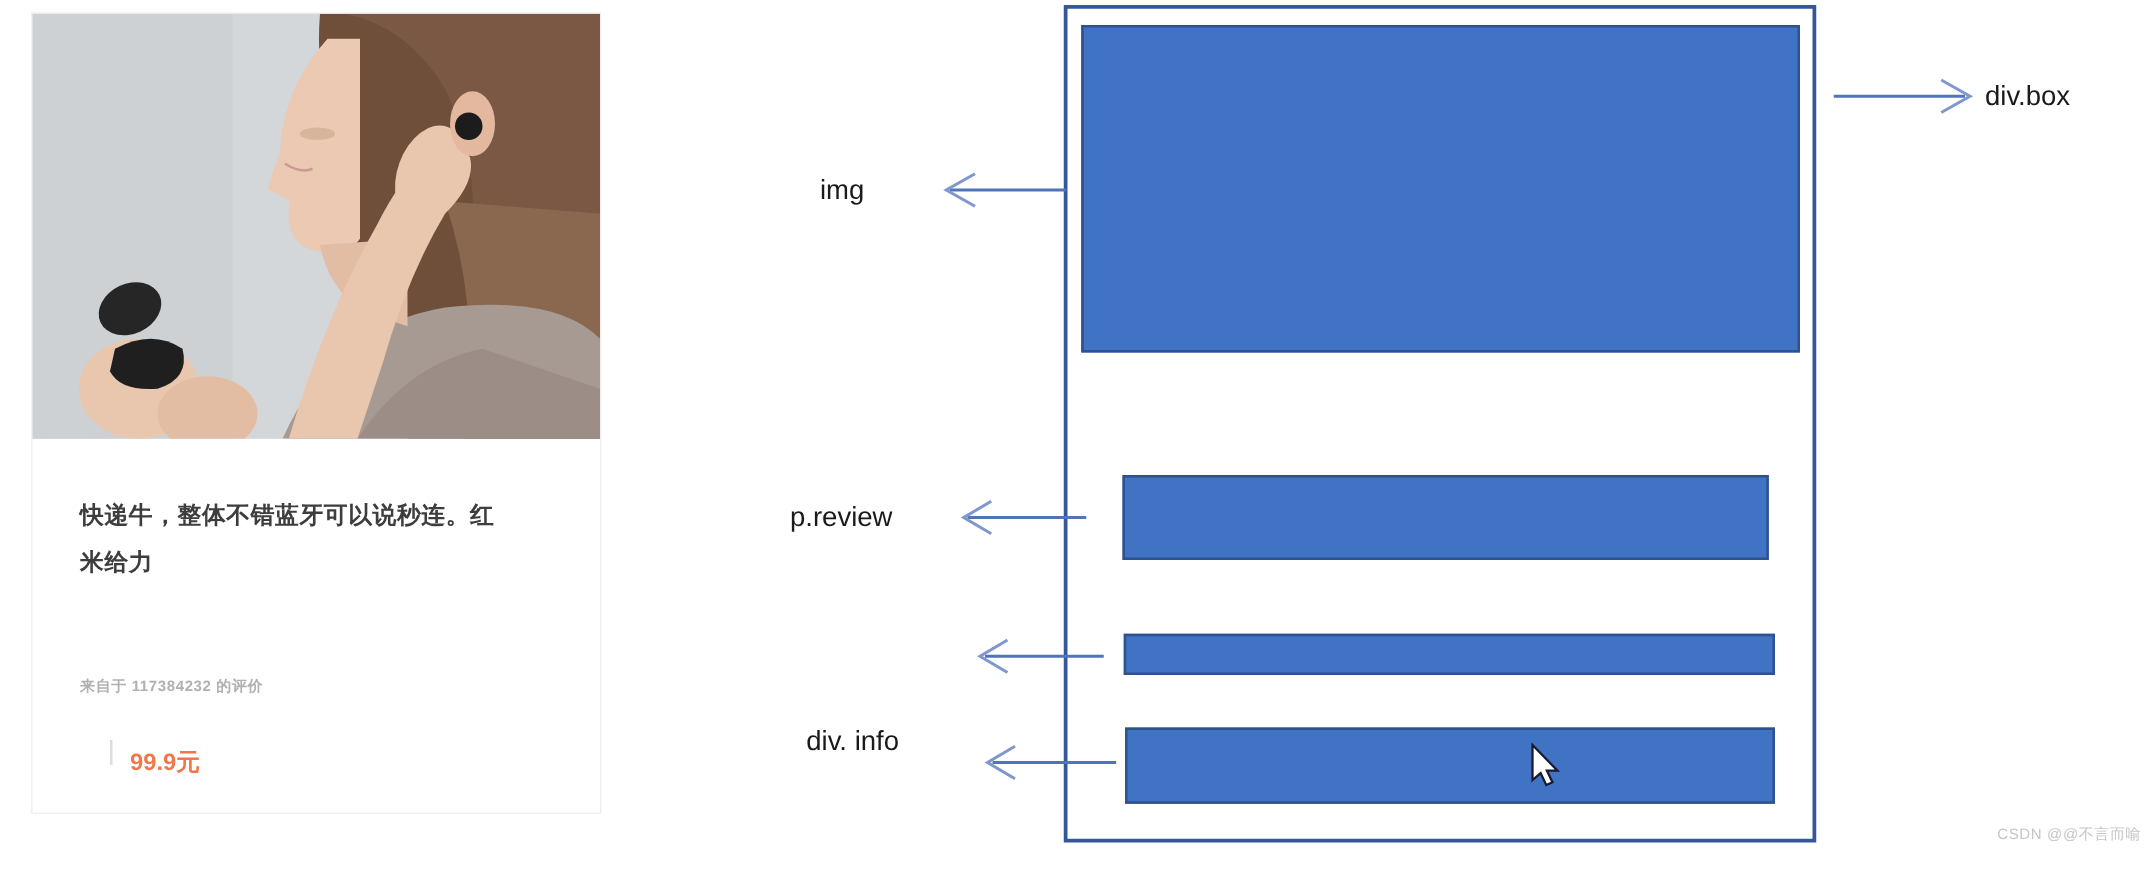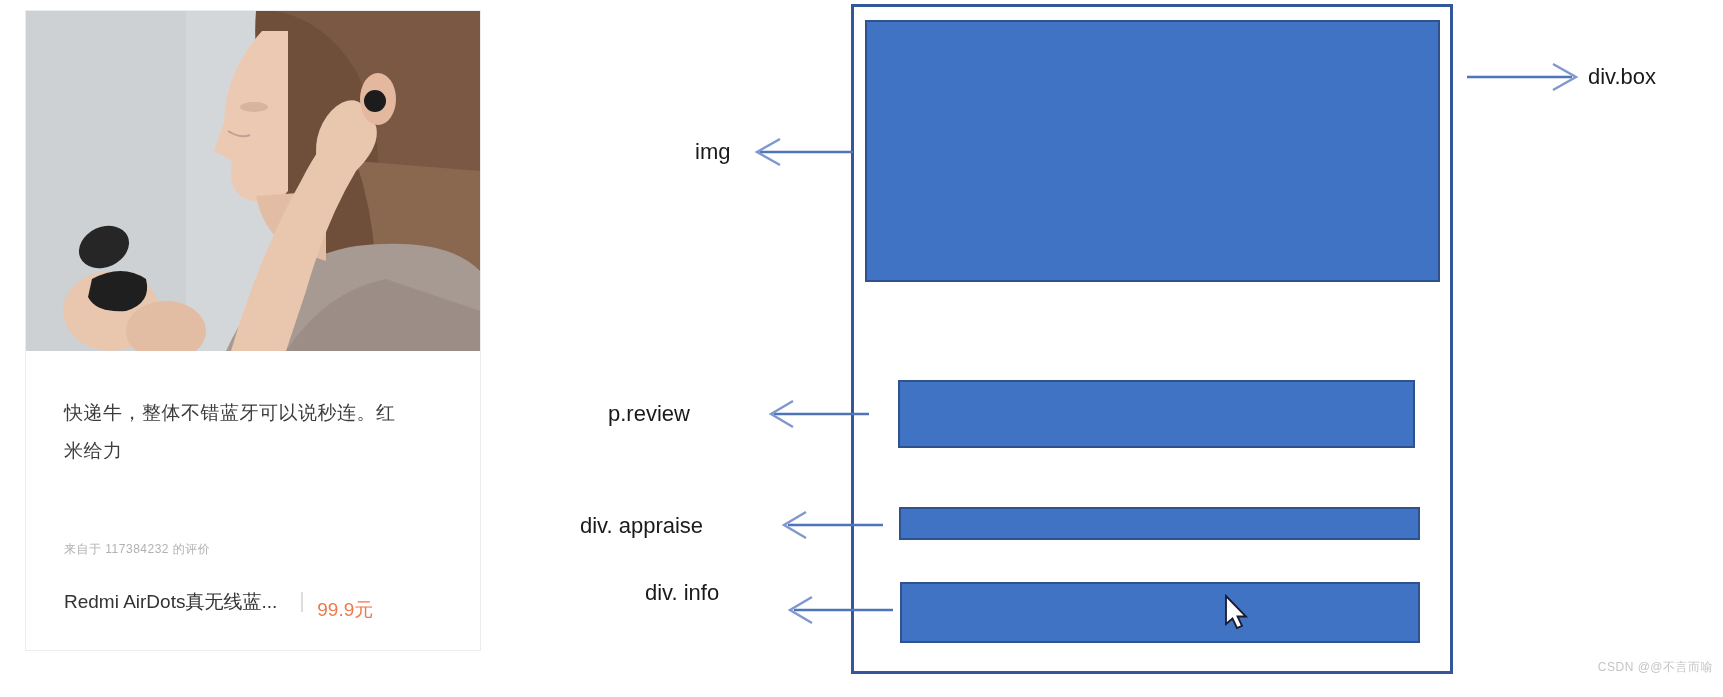--- a/index.html
+++ b/index.html
@@ -1,41 +1,41 @@
 <!DOCTYPE html>
 <html><head>
 <meta charset="utf-8">
 <style>
   html,body{margin:0;padding:0;background:#ffffff;font-family:"Liberation Sans",sans-serif;}
   .canvas{position:relative;width:1723px;height:697px;background:#ffffff;overflow:hidden;}
 
   
   .card{position:absolute;left:25px;top:10px;width:456px;height:641px;background:#fff;
-        border:1px solid #ececec;box-sizing:border-box;}
+        border:1px solid #ececec;box-sizing:border-box;font-weight:bold;}
   .card .photo{position:absolute;left:0;top:0;width:454px;height:340px;overflow:hidden;background:#d4d7d9;}
   .card .review{position:absolute;left:38px;top:383px;width:348px;margin:0;
                 font-size:19px;line-height:38px;color:#3d3d3d;letter-spacing:.5px;}
   .card .meta{position:absolute;left:38px;top:530px;font-size:12px;color:#b1b1b1;letter-spacing:.5px;}
   .card .info-row{position:absolute;left:38px;top:570px;width:400px;display:flex;align-items:center;}
   .card .pname{font-size:19px;color:#333;white-space:nowrap;}
   .card .vdiv{width:2px;height:20px;background:#ddd;margin:0 14px 0 24px;}
   .card .price{font-size:19px;color:#f0774a;white-space:nowrap;margin-top:16px;}
 
   
   .outer-box{position:absolute;left:851px;top:4px;width:602px;height:670px;
              border:3px solid #34569b;box-sizing:border-box;background:#fff;}
   .blue-box{position:absolute;background:#4173c4;border:2px solid #2f528f;box-sizing:border-box;}
   .img-box{left:11px;top:13px;width:575px;height:262px;}
   .review-box{left:44px;top:373px;width:517px;height:68px;}
   .appraise-box{left:45px;top:500px;width:521px;height:33px;}
   .info-box{left:46px;top:575px;width:520px;height:61px;}
 
   .dlabel{position:absolute;font-size:22px;color:#1a1a1a;line-height:40px;white-space:nowrap;}
-  .lab-img{left:695px;top:132px;}
-  .lab-review{left:608px;top:394px;}
+  .lab-img{left:656px;top:132px;}
+  .lab-review{left:632px;top:394px;}
   .lab-appraise{left:580px;top:506px;}
   .lab-info{left:645px;top:573px;}
   .lab-box{left:1588px;top:57px;}
 
   .overlay{position:absolute;left:0;top:0;width:1723px;height:697px;pointer-events:none;}
 
   .watermark{position:absolute;right:10px;top:659px;font-size:12px;color:#c7c4c4;letter-spacing:.5px;}
 </style>
 </head>
 <body>
@@ -69,36 +69,34 @@
 
         <ellipse cx="85" cy="300" rx="48" ry="40" fill="#e9c6ae"></ellipse>
         <ellipse cx="140" cy="320" rx="40" ry="30" fill="#e3bca4"></ellipse>
         <ellipse cx="78" cy="236" rx="26" ry="20" fill="#262626" transform="rotate(-25 78 236)"></ellipse>
         <path d="M66 268 Q96 252 120 268 Q126 292 100 300 Q70 302 62 286 Z" fill="#1f1f1f"></path>
       </svg>
     </div>
     <p class="review">快递牛，整体不错蓝牙可以说秒连。红米给力</p>
     <div class="meta">来自于 117384232 的评价</div>
     <div class="info-row">
-      <span class="pname">Redmi AirDots真无线蓝...</span>
       <span class="vdiv"></span>
       <span class="price">99.9元</span>
     </div>
   </div>
 
   <div class="outer-box">
     <div class="blue-box img-box"></div>
     <div class="blue-box review-box"></div>
     <div class="blue-box appraise-box"></div>
     <div class="blue-box info-box"></div>
   </div>
 
   <div class="dlabel lab-img">img</div>
   <div class="dlabel lab-review">p.review</div>
-  <div class="dlabel lab-appraise">div. appraise</div>
   <div class="dlabel lab-info">div. info</div>
   <div class="dlabel lab-box">div.box</div>
 
   <svg class="overlay" viewBox="0 0 1723 697">
     <g stroke="#4f74b8" stroke-width="2.4" fill="none">
 
       <line x1="853" y1="152" x2="760" y2="152"></line>
       <polyline points="780,139 757,152 780,165" stroke="#7e97ce"></polyline>
 
       <line x1="869" y1="414" x2="774" y2="414"></line>

